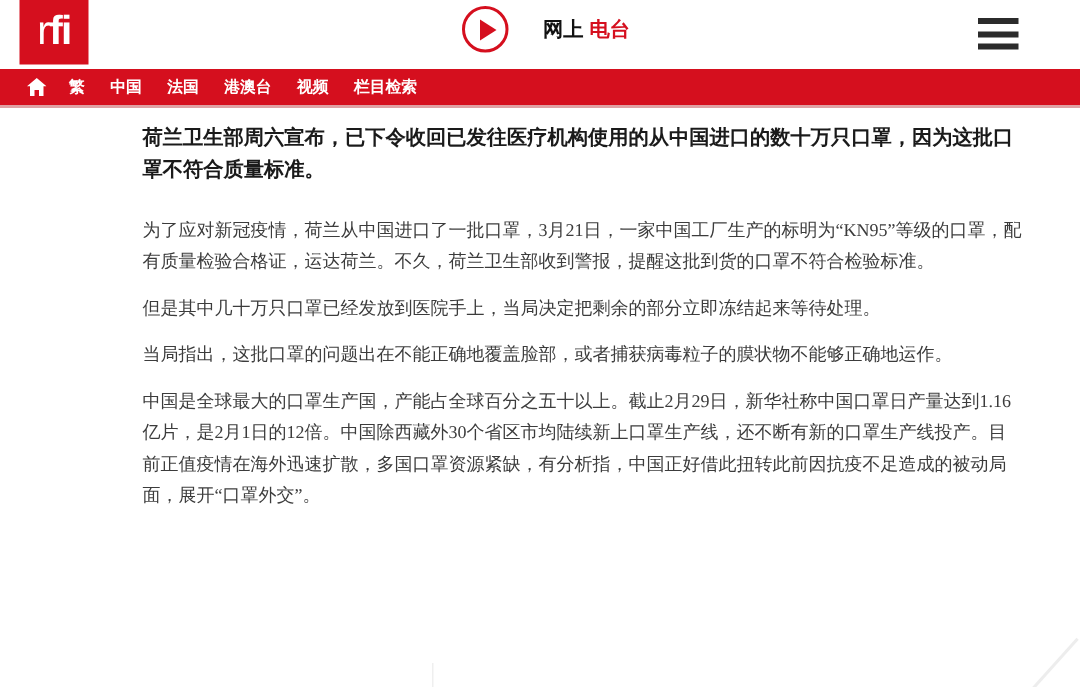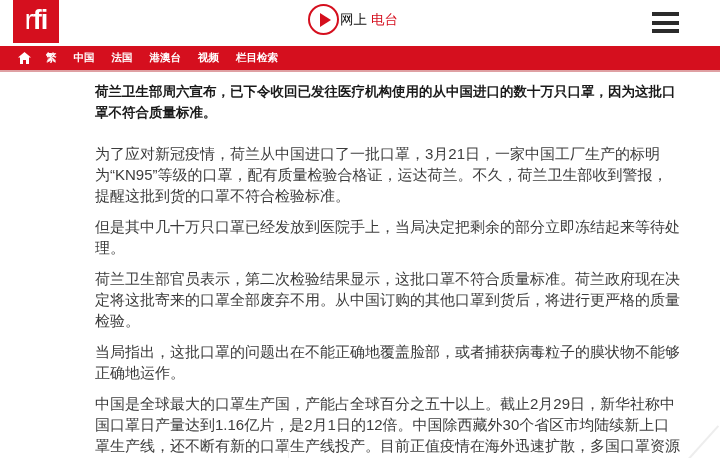--- a/index.html
+++ b/index.html
@@ -51,23 +51,23 @@
     justify-content: center;
   }
   .play-triangle {
     width: 0; height: 0;
     border-left: 11px solid #d50f1e;
     border-top: 7px solid transparent;
     border-bottom: 7px solid transparent;
     margin-left: 3px;
   }
   .radio-text {
-    margin-left: 1px;
+    margin-left: 23px;
     font-size: 13.5px;
-    font-weight: 400;
+    font-weight: 700;
     color: #111111;
     white-space: nowrap;
   }
   .radio-text .accent { color: #d50f1e; margin-left: 4px; }
 
   .hamburger {
     position: absolute;
     left: 652px; top: 12px;
     width: 27px;
     cursor: pointer;
@@ -104,24 +104,25 @@
     padding: 9px 38px 0 95px;
   }
   .article-title {
     font-size: 13.5px;
     font-weight: 700;
     color: #1a1a1a;
     line-height: 21px;
     margin-bottom: 20px;
   }
   .article p {
-    font-size: 15px;
+    font-size: 12px;
     color: #3c3c3c;
     line-height: 21px;
     margin-bottom: 10px;
+    font-family: Liberation Serif, serif;
   }
 
   
   .artifact-diag {
     position: absolute;
     right: -6px; bottom: 14px;
     width: 46px; height: 2px;
     background: #ededed;
     transform: rotate(-48deg);
   }
@@ -170,19 +171,18 @@
   <span class="nav-item">法国</span>
   <span class="nav-item">港澳台</span>
   <span class="nav-item">视频</span>
   <span class="nav-item">栏目检索</span>
 </div>
 
 <div class="article">
   <div class="article-title">荷兰卫生部周六宣布，已下令收回已发往医疗机构使用的从中国进口的数十万只口罩，因为这批口罩不符合质量标准。</div>
   <p>为了应对新冠疫情，荷兰从中国进口了一批口罩，3月21日，一家中国工厂生产的标明为“KN95”等级的口罩，配有质量检验合格证，运达荷兰。不久，荷兰卫生部收到警报，提醒这批到货的口罩不符合检验标准。</p>
   <p>但是其中几十万只口罩已经发放到医院手上，当局决定把剩余的部分立即冻结起来等待处理。</p>
-  <p>荷兰卫生部官员表示，第二次检验结果显示，这批口罩不符合质量标准。荷兰政府现在决定将这批寄来的口罩全部废弃不用。从中国订购的其他口罩到货后，将进行更严格的质量检验。</p>
   <p>当局指出，这批口罩的问题出在不能正确地覆盖脸部，或者捕获病毒粒子的膜状物不能够正确地运作。</p>
   <p>中国是全球最大的口罩生产国，产能占全球百分之五十以上。截止2月29日，新华社称中国口罩日产量达到1.16亿片，是2月1日的12倍。中国除西藏外30个省区市均陆续新上口罩生产线，还不断有新的口罩生产线投产。目前正值疫情在海外迅速扩散，多国口罩资源紧缺，有分析指，中国正好借此扭转此前因抗疫不足造成的被动局面，展开“口罩外交”。</p>
 </div>
 
 <div class="artifact-diag"></div>
 <div class="artifact-vline"></div>
 
 </body></html>

